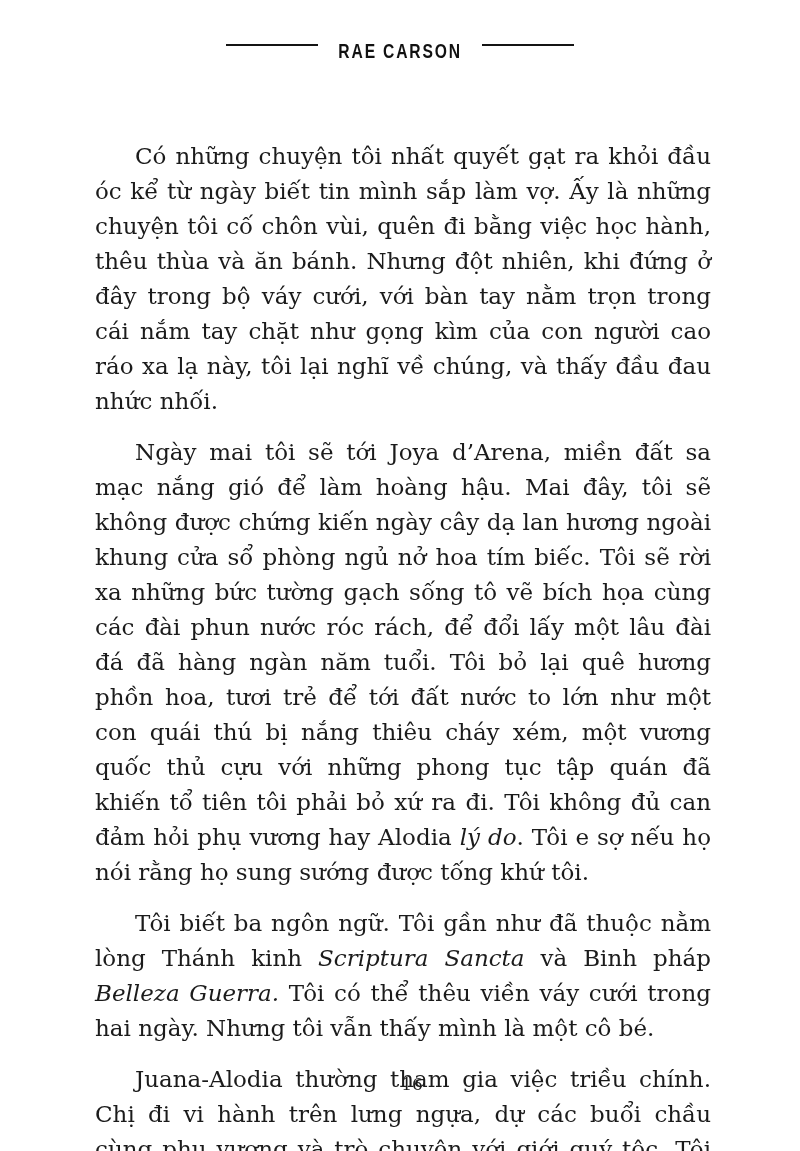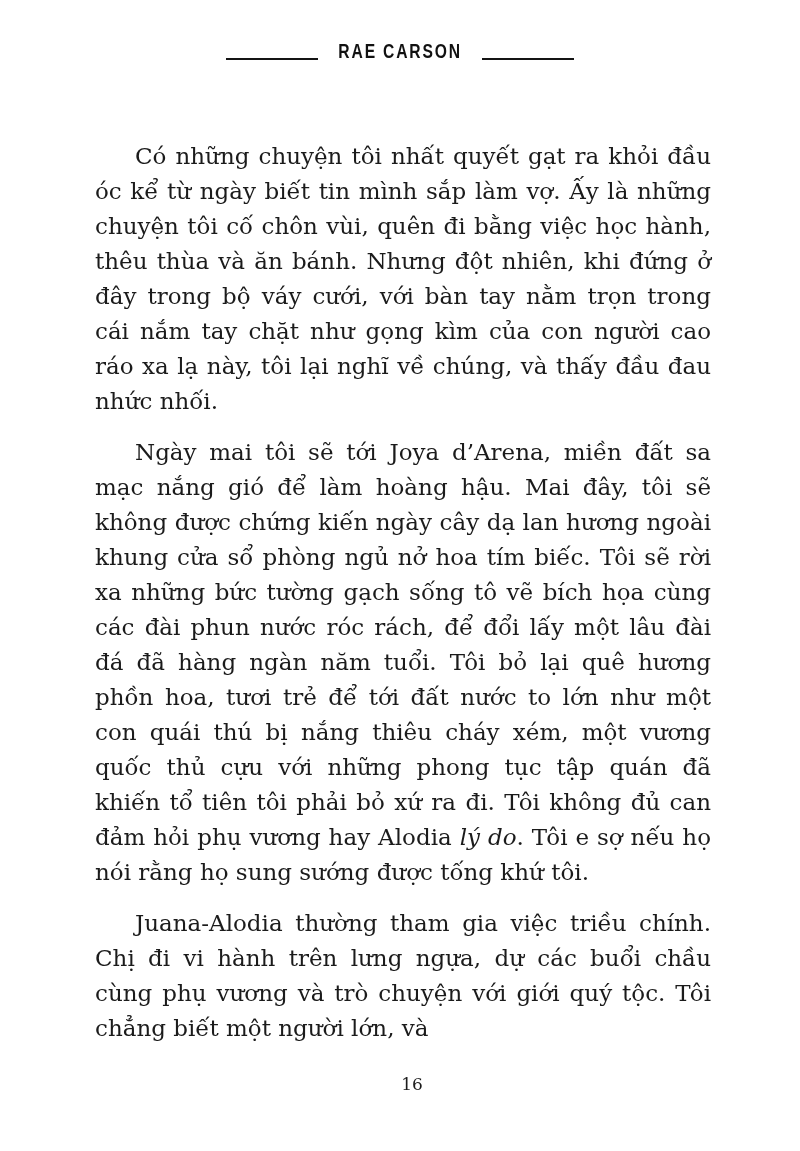--- a/index.html
+++ b/index.html
@@ -17,21 +17,20 @@
     color: #1b1b1b;
   }
   
   .page-header {
     position: absolute;
     top: 44px;
     left: 0;
     width: 100%;
     display: flex;
     justify-content: center;
-    align-items: flex-end;
   }
   .header-rule {
     width: 92px;
     height: 2px;
     background: #141414;
     margin-bottom: 4px;
   }
   .header-rule.left { margin-right: 15px; }
   .header-rule.right { margin-left: 15px; }
   .author-name {
@@ -83,20 +82,21 @@
 
   <header class="page-header">
     <span class="header-rule left"></span>
     <span class="author-name">RAE CARSON</span>
     <span class="header-rule right"></span>
   </header>
 
   <main class="page-body">
       <p class="para"><span>Có những chuyện tôi nhất quyết gạt ra khỏi đầu óc kể từ ngày biết tin mình sắp làm vợ. Ấy là những chuyện tôi cố chôn vùi, quên đi bằng việc học hành, thêu thùa và ăn bánh. Nhưng đột nhiên, khi đứng ở đây trong bộ váy cưới, với bàn tay nằm trọn trong cái nắm tay chặt như gọng kìm của con người cao ráo xa lạ này, tôi lại nghĩ về chúng, và thấy đầu đau nhức nhối.</span></p>
       <p class="para"><span>Ngày mai tôi sẽ tới Joya d’Arena, miền đất sa mạc nắng gió để làm hoàng hậu. Mai đây, tôi sẽ không được chứng kiến ngày cây dạ lan hương ngoài khung cửa sổ phòng ngủ nở hoa tím biếc. Tôi sẽ rời xa những bức tường gạch sống tô vẽ bích họa cùng các đài phun nước róc rách, để đổi lấy một lâu đài đá đã hàng ngàn năm tuổi. Tôi bỏ lại quê hương phồn hoa, tươi trẻ để tới đất nước to lớn như một con quái thú bị nắng thiêu cháy xém, một vương quốc thủ cựu với những phong tục tập quán đã khiến tổ tiên tôi phải bỏ xứ ra đi. Tôi không đủ can đảm hỏi phụ vương hay Alodia </span><em>lý do</em><span>. Tôi e sợ nếu họ nói rằng họ sung sướng được tống khứ tôi.</span></p>
+      <p class="para"><span>Tôi biết ba ngôn ngữ. Tôi gần như đã thuộc nằm lòng Thánh kinh </span><em>Scriptura Sancta</em><span> và Binh pháp </span><em>Belleza Guerra.</em><span> Tôi có thể thêu viền váy cưới trong hai ngày. Nhưng tôi vẫn thấy mình là một cô bé.</span></p>
       <p class="para"><span>Juana-Alodia thường tham gia việc triều chính. Chị đi vi hành trên lưng ngựa, dự các buổi chầu cùng phụ vương và trò chuyện với giới quý tộc. Tôi chẳng biết một người lớn, và</span></p>
     </main>
 
   <footer class="page-footer">
     <span class="page-number">16</span>
   </footer>
 
 </div>
 
 </body></html>

